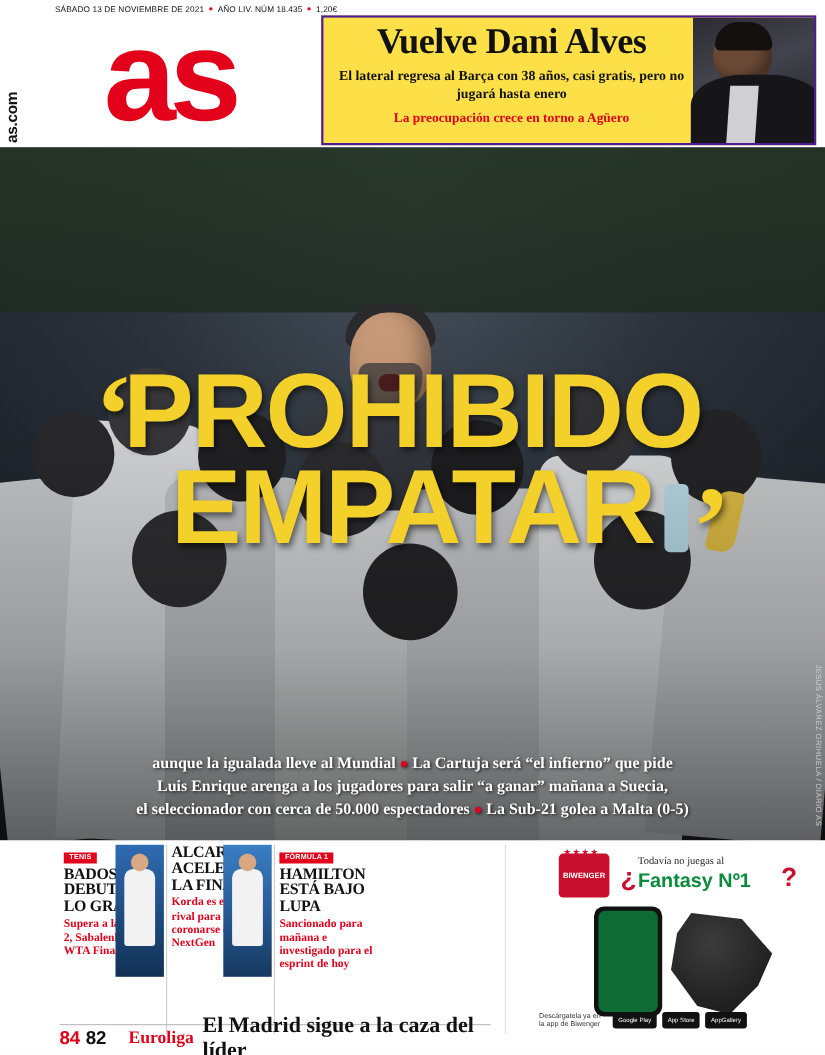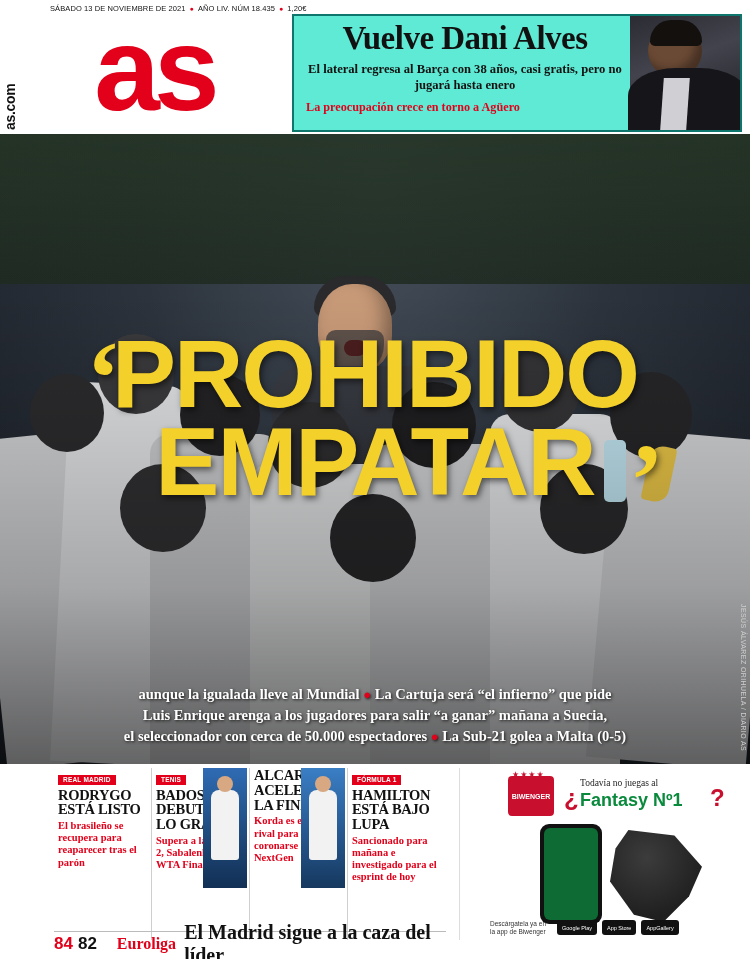--- a/index.html
+++ b/index.html
@@ -39,21 +39,21 @@
     font-family:"Liberation Sans", sans-serif;
     font-weight:bold; font-size:118px; color:#e2001a;
     letter-spacing:-6px; line-height:.82;
     -webkit-text-stroke: 0px;
     position:relative; top:-4px; left:-4px;
   }
 
   
   .promo {
     position:absolute; left:292px; top:14px; width:450px; height:118px;
-    border:2px solid #0f766e; background:#5eead4;
+    border:2px solid #4c1d95; background:#fde047;
     overflow:hidden;
   }
   .promo .photo {
     position:absolute; right:0; top:0; width:110px; height:114px;
     background: linear-gradient(160deg,#2b2b33 0%, #43434d 40%, #1d1d24 100%);
   }
   .promo .photo::before{
     content:""; position:absolute; left:18px; top:8px; width:54px; height:54px;
     border-radius:50%; background:#6b4a35;
     box-shadow: inset -6px -8px 10px rgba(0,0,0,.35);
@@ -75,21 +75,21 @@
     font-family:"Liberation Serif", serif; font-weight:bold;
     font-size:33px; color:#111; line-height:1; letter-spacing:-.5px;
     text-align:center;
   }
   .promo-sub {
     margin-top:7px; font-family:"Liberation Serif", serif; font-weight:bold;
     font-size:12.6px; color:#111; line-height:1.25; text-align:center;
   }
   .promo-red {
     margin-top:7px; font-family:"Liberation Serif", serif; font-weight:bold;
-    font-size:12.2px; color:#e2001a; line-height:1.2; 
+    font-size:12.2px; color:#e2001a; line-height:1.2; text-align:center;
   }
 
   
   .hero {
     position:absolute; left:0; top:134px; width:750px; height:630px;
     overflow:hidden; background:#2a3038;
   }
   .hero .pitch {
     position:absolute; inset:0;
     background:
@@ -349,25 +349,20 @@
       <span>el seleccionador con cerca de 50.000 espectadores</span>
       <span class="bullet">●</span>
       <span>La Sub-21 golea a Malta (0-5)</span>
     </div>
   </div>
 
   <div class="bottom">
 
     <div class="cols">
 
-      <div class="col">
-        <span class="tag">REAL MADRID</span>
-        <h3>RODRYGO ESTÁ LISTO</h3>
-        <p>El brasileño se recupera para reaparecer tras el parón</p>
-      </div>
 
       <div class="col">
         <span class="tag">TENIS</span>
         <div class="thumb thumb-tennis1">
           <div class="figure"></div>
           <div class="fhead"></div>
         </div>
         <h3>BADOSA DEBUTA A LO GRANDE</h3>
         <p>Supera a la número 2, Sabalenka, en las WTA Finals</p>
       </div>

